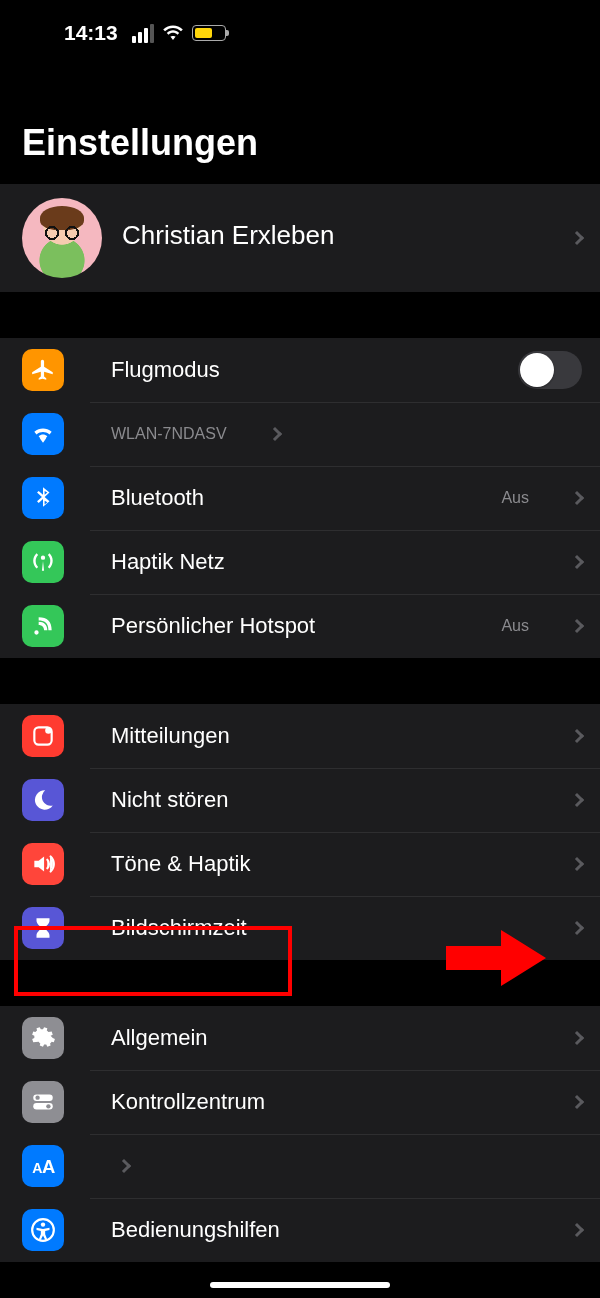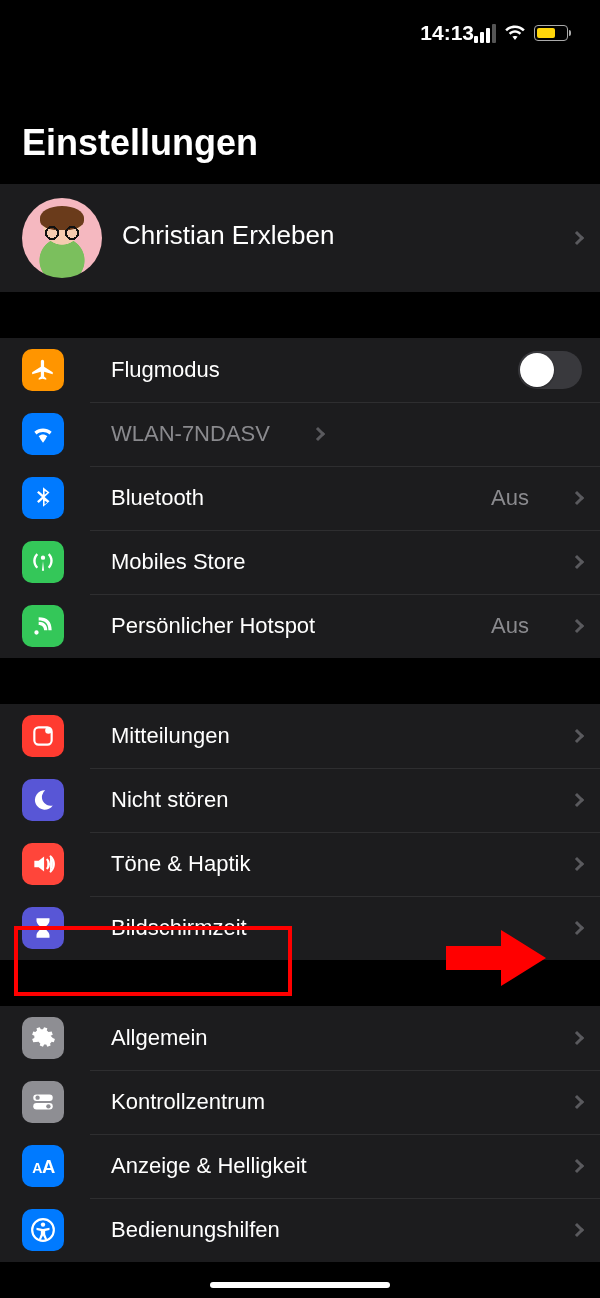--- a/index.html
+++ b/index.html
@@ -10,25 +10,26 @@
     color: #fff;
     font-family: -apple-system, "Helvetica Neue", Helvetica, Arial, sans-serif;
     overflow: hidden;
     position: relative;
   }
 
   
   .status-bar {
     display: flex;
     align-items: center;
-    justify-content: flex-end;
+    justify-content: flex-start;
     padding: 14px 32px 0 64px;
     height: 52px;
     font-size: 21px;
     font-weight: 600;
+    gap: 14px;
   }
   .status-right { display: flex; align-items: center; gap: 8px; }
   .signal-bars { display: flex; align-items: flex-end; gap: 2px; }
   .signal-bars span { width: 4px; background: #fff; border-radius: 1px; }
   .signal-bars span:nth-child(1){height:7px}
   .signal-bars span:nth-child(2){height:11px}
   .signal-bars span:nth-child(3){height:15px}
   .signal-bars span:nth-child(4){height:19px;background:#555}
   .wifi-svg { width: 22px; height: 16px; }
   .battery {
@@ -99,21 +100,21 @@
     position: absolute; left: 90px; right: 0; top: 0;
     height: 1px; background: #2e2e30;
   }
   .row .icon-box {
     width: 42px; height: 42px; border-radius: 10px;
     display: flex; align-items: center; justify-content: center;
     margin-right: 22px;
     flex-shrink: 0;
   }
   .row .label { flex: 1; font-size: 22px; }
-  .row .detail { font-size: 22px; color: #8a8a8e; margin-right: 10px; }
+  .row .detail { font-size: 16px; color: #8a8a8e; margin-right: 10px; }
   .chevron {
     width: 10px; height: 10px;
     border-right: 3px solid #5a5a5e;
     border-top: 3px solid #5a5a5e;
     transform: rotate(45deg);
     margin-left: 8px;
   }
 
   .switch {
     width: 64px; height: 38px; border-radius: 19px;
@@ -217,21 +218,21 @@
         <div class="label">Bluetooth</div>
         <div class="detail">Aus</div>
         <span class="chevron"></span>
       </div>
       <div class="row">
         <div class="icon-box bg-green">
           <svg viewBox="0 0 24 24">
             <path fill="#fff" d="M12 6a2 2 0 1 1 0 4 2 2 0 0 1 0-4zm0 5l1 9h-2zM6 4C2 8 2 14 6 18l1.5-1.5C4.5 13.5 4.5 8.5 7.5 5.5zM18 4l-1.5 1.5c3 3 3 8 0 11L18 18c4-4 4-10 0-14z"></path>
           </svg>
         </div>
-        <div class="label">Mobiles Store</div>
+        <div class="label">Haptik Netz</div>
         <span class="chevron"></span>
       </div>
       <div class="row">
         <div class="icon-box bg-green">
           <svg viewBox="0 0 24 24">
             <path fill="#fff" d="M8 8c5 0 8 3 8 8h-3c0-3-2-5-5-5zM8 4c8 0 12 4 12 12h-3C17 9 13 7 8 7zM6 16a2 2 0 1 1 0 4 2 2 0 0 1 0-4z"></path>
           </svg>
         </div>
         <div class="label">Persönlicher Hotspot</div>
         <div class="detail">Aus</div>
@@ -300,21 +301,20 @@
         <div class="label">Kontrollzentrum</div>
         <span class="chevron"></span>
       </div>
       <div class="row">
         <div class="icon-box bg-blue">
           <svg viewBox="0 0 24 24">
             <text x="2" y="18" font-size="13" font-weight="700" fill="#fff" font-family="Arial">A</text>
             <text x="11" y="18" font-size="17" font-weight="700" fill="#fff" font-family="Arial">A</text>
           </svg>
         </div>
-        <div class="label">Anzeige &amp; Helligkeit</div>
         <span class="chevron"></span>
       </div>
       <div class="row">
         <div class="icon-box bg-blue">
           <svg viewBox="0 0 24 24">
             <circle cx="12" cy="12" r="10" fill="none" stroke="#fff" stroke-width="2"></circle>
             <circle cx="12" cy="7" r="2" fill="#fff"></circle>
             <path fill="#fff" d="M6 10l6 1 6-1v2l-4 1v3l2 5h-2l-2-4-2 4H8l2-5v-3l-4-1z"></path>
           </svg>
         </div>

